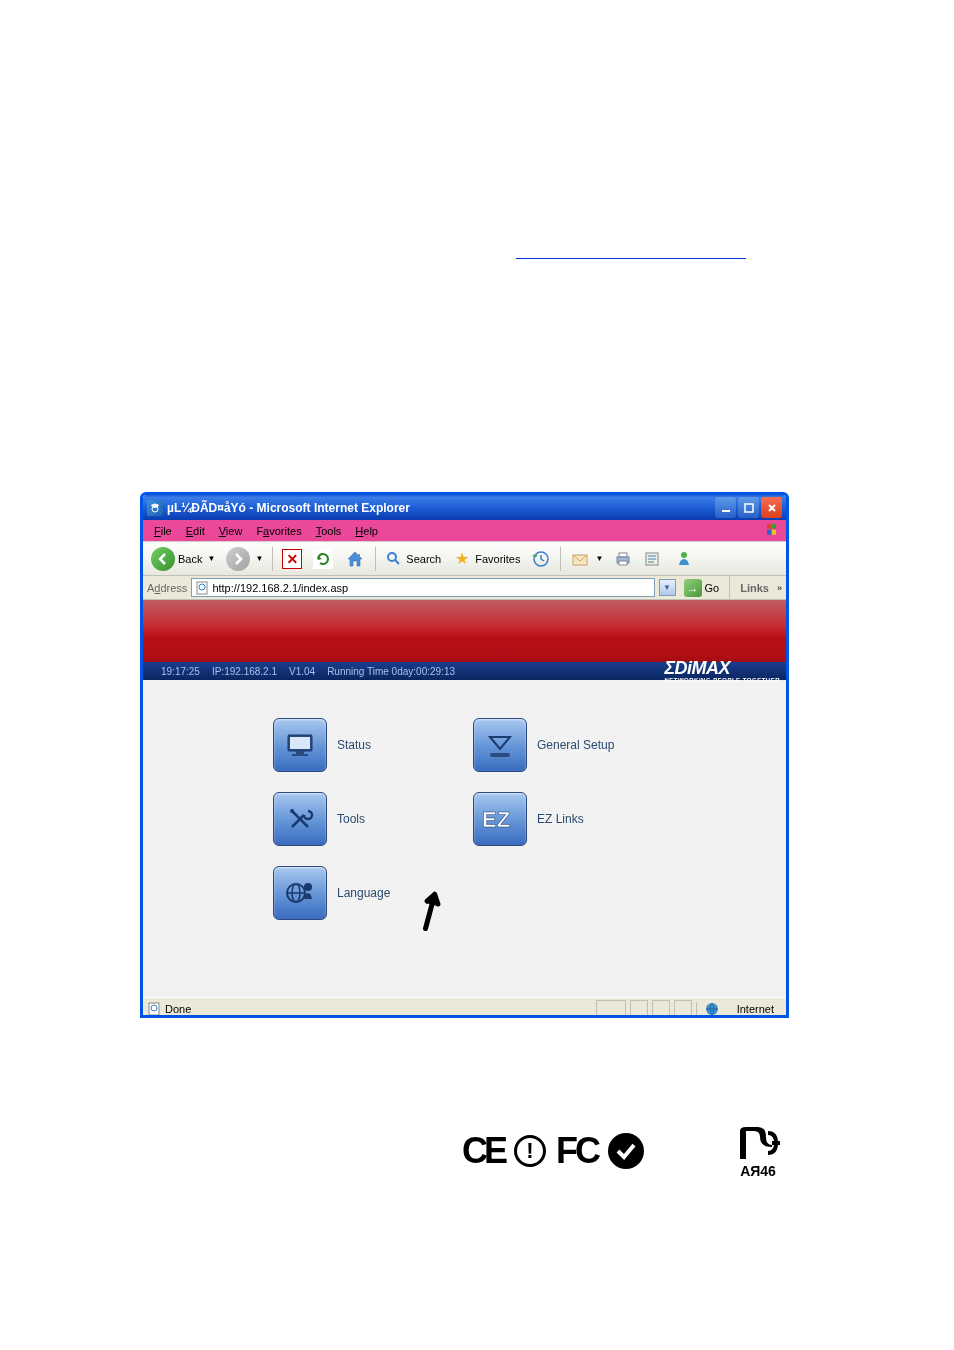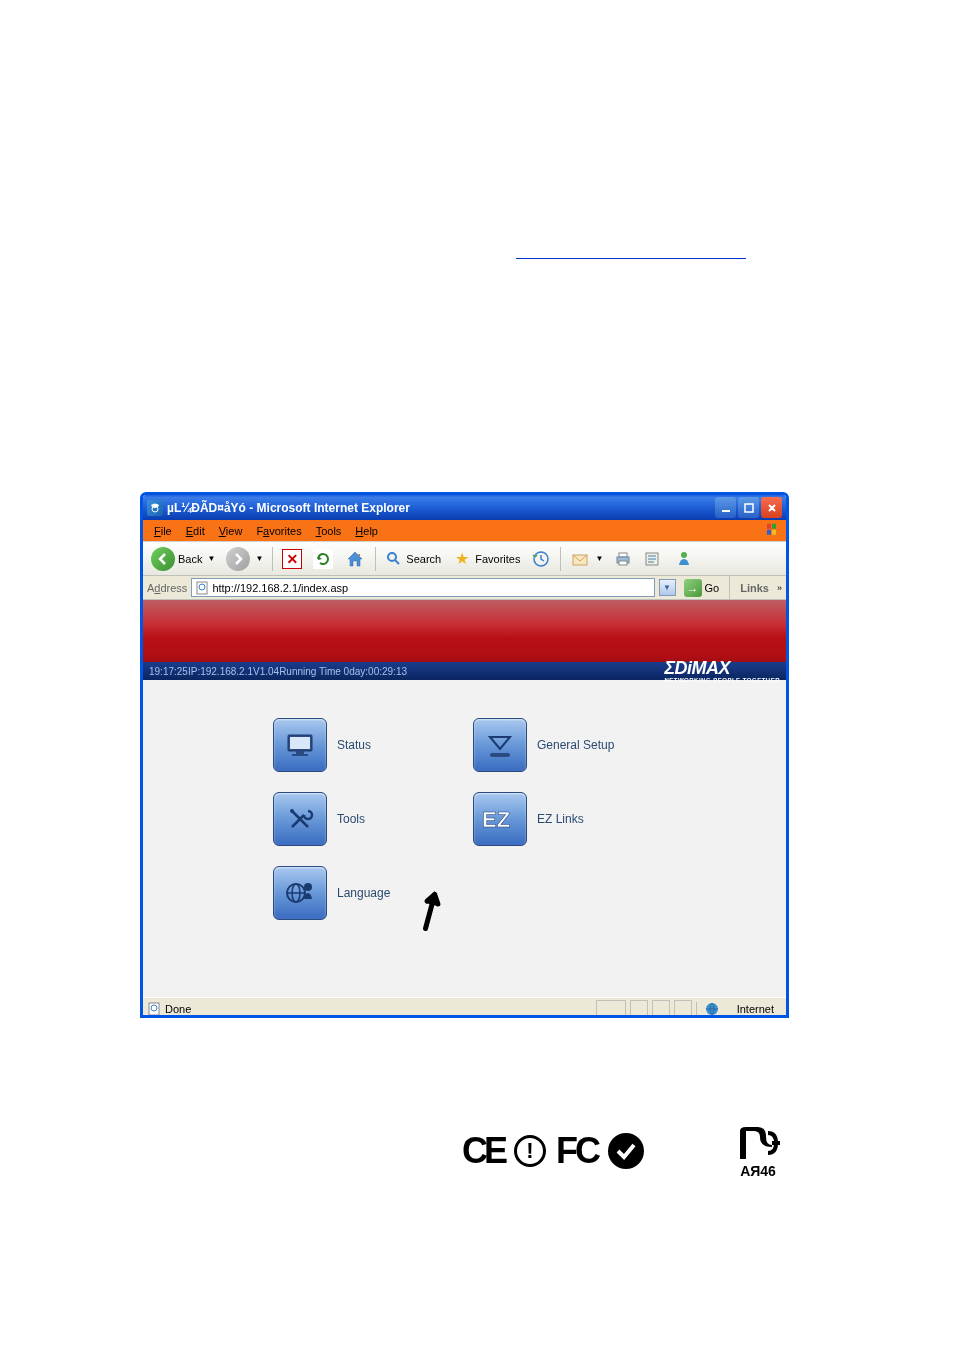--- a/index.html
+++ b/index.html
@@ -11,21 +11,21 @@
     
     .title-bar { height: 25px; background: linear-gradient(to bottom, #1e5fd6 0%, #3a7ce8 10%, #1e5fd6 50%, #0a3cb0 100%); display: flex; align-items: center; padding: 0 4px; color: #fff; font-size: 12px; font-weight: bold; }
     .title-bar-icon { width: 16px; height: 16px; margin-right: 4px; background: linear-gradient(135deg, #3a90e0, #1a60b0); border-radius: 2px; display: inline-flex; align-items: center; justify-content: center; font-size: 10px; }
     .title-text { flex: 1; }
     .window-controls { display: flex; gap: 2px; }
     .win-btn { width: 21px; height: 21px; border-radius: 3px; display: flex; align-items: center; justify-content: center; font-size: 11px; font-weight: bold; color: #fff; cursor: pointer; }
     .win-min { background: linear-gradient(to bottom, #5c9ae8, #2860c8); }
     .win-max { background: linear-gradient(to bottom, #5c9ae8, #2860c8); }
     .win-close { background: linear-gradient(to bottom, #f86c50, #d84020); }
     
-    .menu-bar { height: 22px; background: #f97316; border-bottom: 1px solid #d4d0c8; display: flex; align-items: center; padding: 0 4px; font-size: 11px; color: #000; position: relative; }
+    .menu-bar { height: 22px; background: #ec4899; border-bottom: 1px solid #d4d0c8; display: flex; align-items: center; padding: 0 4px; font-size: 11px; color: #000; position: relative; }
     .menu-item { padding: 2px 7px; cursor: pointer; }
     .menu-item u { text-decoration: underline; }
     .win-flag { position: absolute; right: 2px; top: 2px; width: 18px; height: 16px; }
     
     .toolbar { height: 34px; background: linear-gradient(to bottom, #fff, #e8e8e0); border-bottom: 1px solid #c0c0b8; display: flex; align-items: center; padding: 0 4px; gap: 3px; font-size: 11px; }
     .tb-btn { display: flex; align-items: center; gap: 3px; padding: 2px 4px; cursor: pointer; }
     .tb-icon-lg { width: 24px; height: 24px; border-radius: 50%; display: flex; align-items: center; justify-content: center; }
     .tb-back { background: linear-gradient(135deg, #6fcf60, #3a9030); color: #fff; }
     .tb-fwd { background: linear-gradient(135deg, #d0d0d0, #a0a0a0); color: #fff; }
     .tb-stop { width: 20px; height: 20px; border: 1px solid #c00; background: #fff; color: #c00; display: flex; align-items: center; justify-content: center; font-size: 14px; font-weight: bold; }
@@ -50,21 +50,21 @@
     .go-btn { display: flex; align-items: center; gap: 3px; padding: 0 4px; cursor: pointer; }
     .go-icon { width: 18px; height: 18px; background: linear-gradient(135deg, #8fd080, #4a9838); border-radius: 3px; color: #fff; display: flex; align-items: center; justify-content: center; font-size: 12px; }
     .links-label { color: #666; padding: 0 4px; font-weight: bold; }
     .links-chev { font-size: 9px; }
     
     .content { height: 397px; background: repeating-linear-gradient(0deg, #f0f0f0, #f0f0f0 1px, #f4f4f4 1px, #f4f4f4 2px); overflow: hidden; position: relative; }
     
     .banner { height: 80px; background: linear-gradient(to bottom, #9e0810 0%, #c01018 30%, #b00e14 70%, #7a060c 100%); position: relative; }
     .banner::before { content: ""; position: absolute; top: 0; left: 0; right: 0; height: 38px; background: linear-gradient(to bottom, rgba(255,255,255,0.35), rgba(255,255,255,0)); }
     .status-strip { position: absolute; bottom: 0; left: 0; right: 0; height: 18px; background: linear-gradient(to bottom, #1a3d8c, #0a2560); color: #a8c0e8; font-size: 10px; display: flex; align-items: center; padding: 0 6px; justify-content: space-between; }
-    .status-strip-left { display: flex; gap: 0; }
+    .status-strip-left { display: flex; gap: 12px; margin-left: 12px; }
     .edimax-logo { color: #fff; font-weight: bold; font-style: italic; font-size: 18px; letter-spacing: -0.5px; text-align: left; line-height: 1; }
     .edimax-sub { font-size: 6px; font-style: normal; letter-spacing: 0.5px; }
     
     .icons-grid { padding: 30px 0 0 130px; display: grid; grid-template-columns: 200px 200px; grid-template-rows: 70px 70px 70px; gap: 4px 0; position: relative; }
     .menu-tile { display: flex; align-items: center; gap: 10px; cursor: pointer; }
     .tile-icon { width: 54px; height: 54px; background: linear-gradient(to bottom, #a8c8f0 0%, #6898d8 50%, #3a6cc0 100%); border: 1px solid #2a4a80; border-radius: 6px; display: flex; align-items: center; justify-content: center; color: #1a3a70; box-shadow: inset 0 1px 2px rgba(255,255,255,0.6); }
     .tile-label { font-size: 12px; color: #2a4a70; }
     
     .arrow-pointer { position: absolute; top: 208px; left: 268px; font-size: 30px; color: #000; transform: rotate(-30deg); }
     

